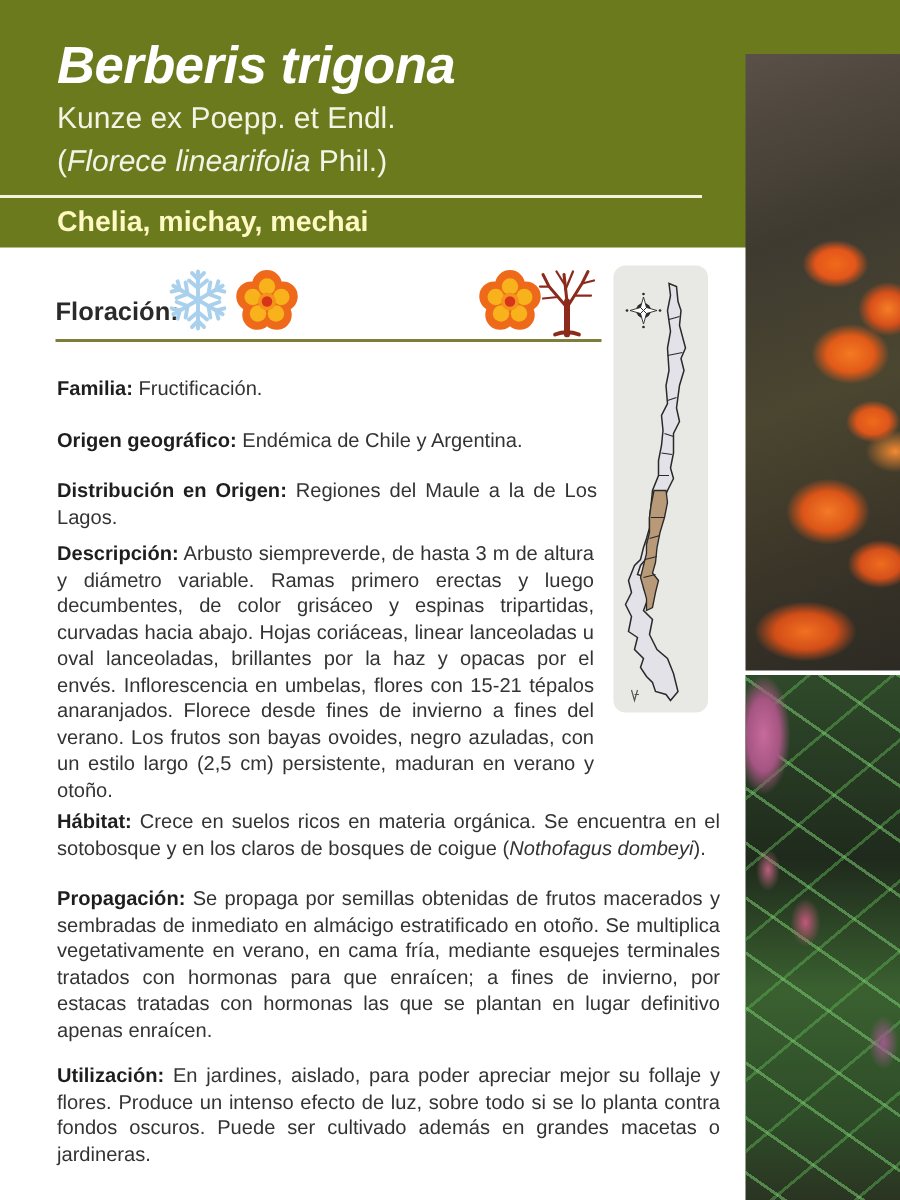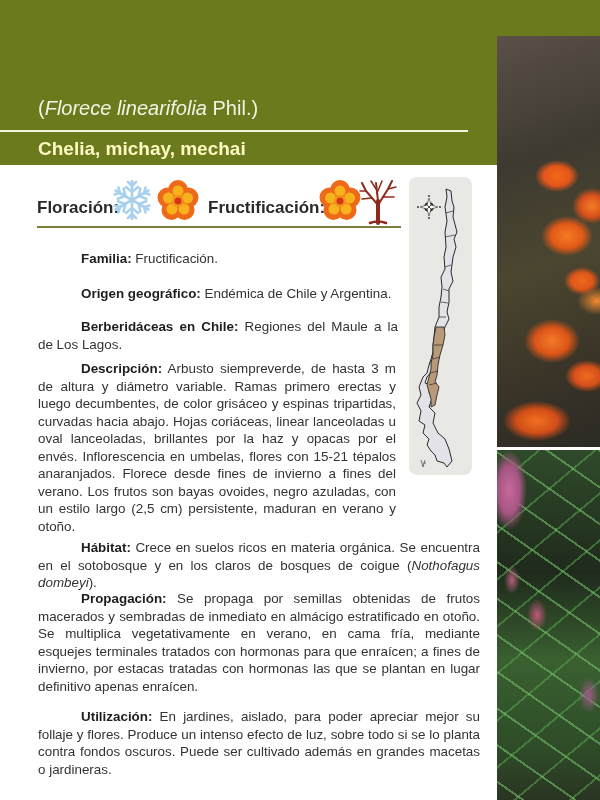--- a/index.html
+++ b/index.html
@@ -43,34 +43,36 @@
   .ico { position:absolute; }
   .ico-snow { left:73px; top:-12px; }
   .ico-flower1 { left:119px; top:-11px; }
   .ico-flower2 { left:281px; top:-11px; }
   .ico-tree { left:319px; top:-13px; }
   .olive-rule { position:absolute; left:37px; top:226px; width:364px; height:2px; background:#7d7d3c; }
 
   .map-box { position:absolute; left:409px; top:177px; width:63px; height:298px; background:#e8e8e4; border-radius:8px; }
 
   .para { position:absolute; left:38px; font-size:13.4px; line-height:17.5px; color:#333333; text-align:justify; }
-  .para b { color:#1e1e1e; font-weight:bold;margin-left:43px; }
+  .para b { color:#1e1e1e; font-weight:bold; }
   .para i { font-style:italic; }
   .p-fam { top:250px; width:360px; }
   .p-orig { top:285px; width:360px; }
   .p-dist { top:318px; width:360px; }
   .p-desc { top:360px; width:358px; }
   .p-hab { top:539px; width:442px; }
   .p-prop { top:590px; width:442px; }
   .p-util { top:708px; width:442px; }
 </style>
 </head>
 <body>
 
 <div class="header">
+  <div class="title">Berberis trigona</div>
+  <div class="author">Kunze ex Poepp. et Endl.</div>
   <div class="synonym"><span>(</span><i>Florece linearifolia</i><span> Phil.)</span></div>
   <div class="rule-white"></div>
   <div class="common">Chelia, michay, mechai</div>
 </div>
 
 <div class="photo photo1"></div>
 <div class="photo photo2"></div>
 
 <div class="season-row">
   <span class="season-label lbl-flor">Floración:</span>
@@ -105,21 +107,20 @@
           <circle cx="0" cy="-10" r="5.5"></circle>
           <circle cx="9.5" cy="-3" r="5.5"></circle>
           <circle cx="6" cy="8" r="5.5"></circle>
           <circle cx="-6" cy="8" r="5.5"></circle>
           <circle cx="-9.5" cy="-3" r="5.5"></circle>
         </g>
       <circle r="6" fill="#f4931c"></circle>
         <circle r="3.5" fill="#d8341a"></circle>
     </svg>
   </span>
-  <span class="season-label lbl-fruc">Fructificación:</span>
   <span class="ico ico-flower2">
     <svg width="44" height="44" viewBox="-22 -22 44 44">
       <g fill="#ee6a1a">
           <circle cx="0" cy="-11" r="10"></circle>
           <circle cx="10.5" cy="-3.4" r="10"></circle>
           <circle cx="6.5" cy="8.9" r="10"></circle>
           <circle cx="-6.5" cy="8.9" r="10"></circle>
           <circle cx="-10.5" cy="-3.4" r="10"></circle>
         </g>
       <g fill="#f7b21c">
@@ -166,17 +167,17 @@
     <path d="M37 12 L42 14 L43 24 L45 30 L44 40 L48 55 L45 62 L47 70 L44 80 L42 95 L44 104 L40 112 L40 125 L38 135 L40 142 L36 150 L34 155 L30 158 L29 165 L28 175 L24 180 L22 186 L24 193 L18 200 L16 206 L22 208 L20 215 L23 222 L20 230 L26 236 L24 246 L29 256 L36 262 L40 272 L43 284 L38 290 L35 286 L28 284 L26 278 L22 274 L18 268 L20 262 L14 256 L16 248 L10 244 L12 234 L8 226 L12 218 L10 210 L14 200 L18 196 L20 188 L22 182 L24 175 L24 168 L25 160 L26 150 L30 140 L30 130 L32 120 L33 110 L32 100 L36 92 L35 80 L37 70 L36 55 L38 44 L36 30 L38 20 Z" fill="#e2e2e8" stroke="#2a2a2a" stroke-width="1"></path>
     <path d="M27 150 L35 150 L36 158 L34 168 L31 178 L29 188 L28 198 L26 205 L30 210 L28 218 L26 228 L22 230 L22 222 L20 215 L18 208 L20 200 L22 192 L22 186 L24 178 L24 168 L25 160 Z" fill="#b89a78" stroke="#2a2a2a" stroke-width="0.9"></path>
     <path d="M25 168 L34 168 M24 182 L31 180 M21 196 L29 194 M20 208 L28 206" stroke="#2a2a2a" stroke-width="0.7" fill="none"></path>
     <path d="M37 36 L44 34 M36 60 L46 58 M36 90 L42 88 M34 112 L40 114 M32 125 L39 126 M30 140 L37 140" stroke="#2a2a2a" stroke-width="0.7" fill="none"></path>
     <path d="M12 283 L14 290 L16 283 M14 286 L17 286" stroke="#555" stroke-width="0.8" fill="none"></path>
   </svg>
 </div>
 
 <div class="para p-fam"><b>Familia:</b><span> Fructificación.</span></div>
 <div class="para p-orig"><b>Origen geográfico:</b><span> Endémica de Chile y Argentina.</span></div>
-<div class="para p-dist"><b>Berberidáceas en Chile:</b><span> Regiones del Maule a la de Los Lagos.</span></div>
+<div class="para p-dist"><b>Distribución en Origen:</b><span> Regiones del Maule a la de Los Lagos.</span></div>
 <div class="para p-desc"><b>Descripción:</b><span> Arbusto siempreverde, de hasta 3 m de altura y diámetro variable. Ramas primero erectas y luego decumbentes, de color grisáceo y espinas tripartidas, curvadas hacia abajo. Hojas coriáceas, linear lanceoladas u oval lanceoladas, brillantes por la haz y opacas por el envés. Inflorescencia en umbelas, flores con 15-21 tépalos anaranjados. Florece desde fines de invierno a fines del verano. Los frutos son bayas ovoides, negro azuladas, con un estilo largo (2,5 cm) persistente, maduran en verano y otoño.</span></div>
 <div class="para p-hab"><b>Hábitat:</b><span> Crece en suelos ricos en materia orgánica. Se encuentra en el sotobosque y en los claros de bosques de coigue (</span><i>Nothofagus dombeyi</i><span>).</span></div>
 <div class="para p-prop"><b>Propagación:</b><span> Se propaga por semillas obtenidas de frutos macerados y sembradas de inmediato en almácigo estratificado en otoño. Se multiplica vegetativamente en verano, en cama fría, mediante esquejes terminales tratados con hormonas para que enraícen; a fines de invierno, por estacas tratadas con hormonas las que se plantan en lugar definitivo apenas enraícen.</span></div>
 <div class="para p-util"><b>Utilización:</b><span> En jardines, aislado, para poder apreciar mejor su follaje y flores. Produce un intenso efecto de luz, sobre todo si se lo planta contra fondos oscuros. Puede ser cultivado además en grandes macetas o jardineras.</span></div>
 
 </body></html>

